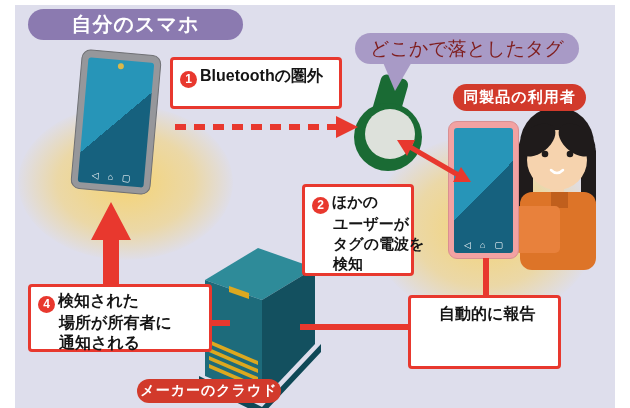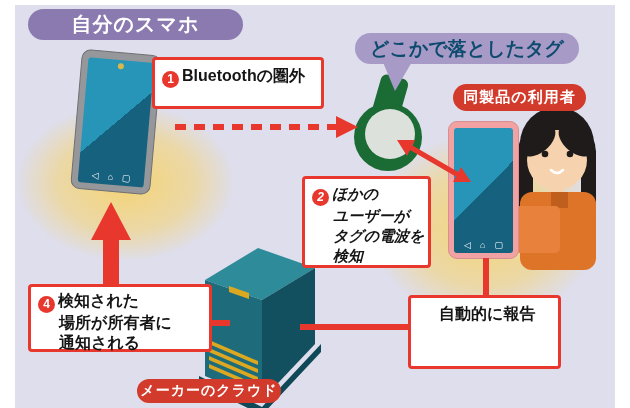--- a/index.html
+++ b/index.html
@@ -7,22 +7,22 @@
   body { font-family:"Liberation Sans","DejaVu Sans",sans-serif; }
   #stage { position:relative; width:630px; height:408px; background:#ffffff; overflow:hidden; }
   .panel { position:absolute; left:15px; top:5px; width:600px; height:403px; background:#dedeec; }
   .abs { position:absolute; }
   .glow { position:absolute; border-radius:50%;
           background:radial-gradient(ellipse at center, rgba(246,211,110,0.95) 0%, rgba(246,211,110,0.55) 45%, rgba(246,211,110,0) 72%); }
   .pill { position:absolute; display:flex; align-items:center; justify-content:center;
           color:#ffffff; font-weight:700; letter-spacing:1px; }
   .pill-purple { background:#8b7ab0; border-radius:17px; font-size:20px; }
   .pill-red { background:#d23a2b; border-radius:14px; font-size:15px;text-align:center; }
-  .bubble { position:absolute; background:#a89ac6; border-radius:16px; color:#0c4a6e;
-            font-weight:700; font-size:19px; display:flex; align-items:center; justify-content:center; }
+  .bubble { position:absolute; background:#a89ac6; border-radius:16px; color:#7f1d1d;
+            font-weight:400; font-size:19px; display:flex; align-items:center; justify-content:center; }
   .callout { position:absolute; background:#ffffff; border:3px solid #e8382e; border-radius:4px;
              color:#151515; font-weight:700; font-size:15px; line-height:20px; padding:5px 6px 4px 7px; }
   .callout .line { white-space:nowrap; }
   .callout .indent { padding-left:21px; }
   .badge { display:inline-flex; align-items:center; justify-content:center; width:17px; height:17px;
            border-radius:50%; background:#e8382e; color:#fff; font-size:12px; font-weight:700;
            margin-right:3px; vertical-align:-2px; }
   .phone { position:absolute; border-radius:9px; }
   .phone .screen { position:absolute; left:6px; right:6px; top:7px; bottom:6px; border-radius:3px;
                    background:linear-gradient(135deg,#2795b8 0%, #2795b8 50%, #16617e 50%, #16617e 100%); }
@@ -121,27 +121,27 @@
   </div>
 
   <div class="pill pill-red" style="left:453px; top:84px; width:133px; height:27px;">
     <span>同製品の利用者</span>
   </div>
 
   <div class="pill pill-red" style="left:137px; top:379px; width:144px; height:24px; font-size:14px;">
     <span>メーカーのクラウド</span>
   </div>
 
-  <div class="callout" style="left:152px; top:57px; width:172px; height:52px; font-size:16px; line-height:21px;">
+  <div class="callout" style="left:170px; top:57px; width:172px; height:52px; font-size:16px; line-height:21px;">
     <div class="line">
       <span class="badge">1</span><span>Bluetoothの圏外</span>
     </div>
   </div>
 
-  <div class="callout" style="left:302px; top:176px; width:129px; height:92px;font-style:italic;">
+  <div class="callout" style="left:302px; top:184px; width:112px; height:92px;">
     <div class="line">
       <span class="badge">2</span><span>ほかの</span>
     </div>
     <div class="line indent">ユーザーが</div>
     <div class="line indent">タグの電波を</div>
     <div class="line indent">検知</div>
   </div>
 
   <div class="callout" style="left:408px; top:295px; width:153px; height:74px; font-size:16px; line-height:21px;">
     <div class="line indent">自動的に報告</div>

